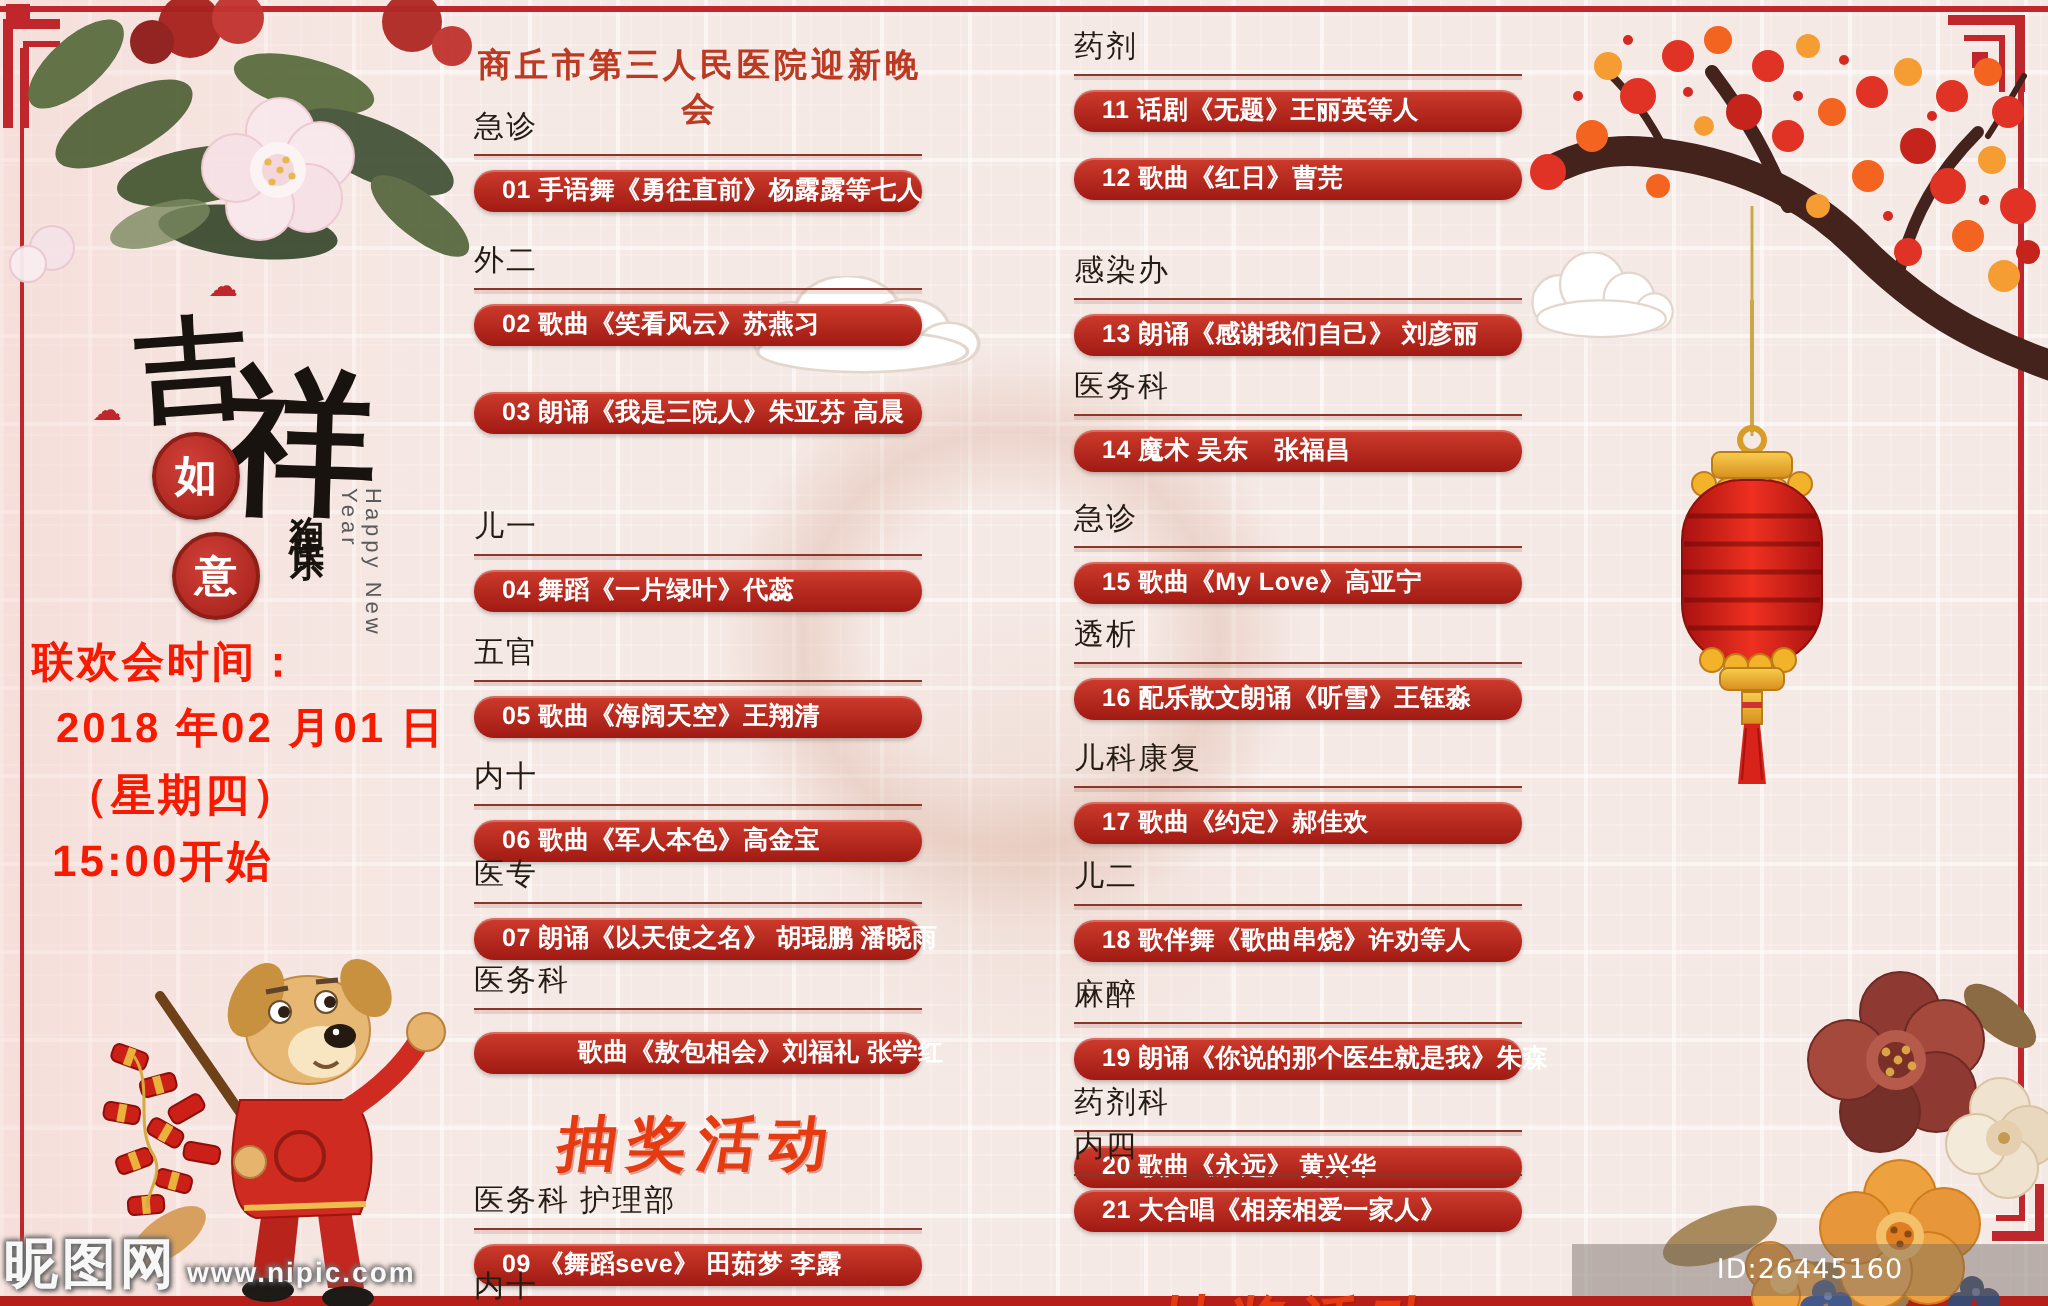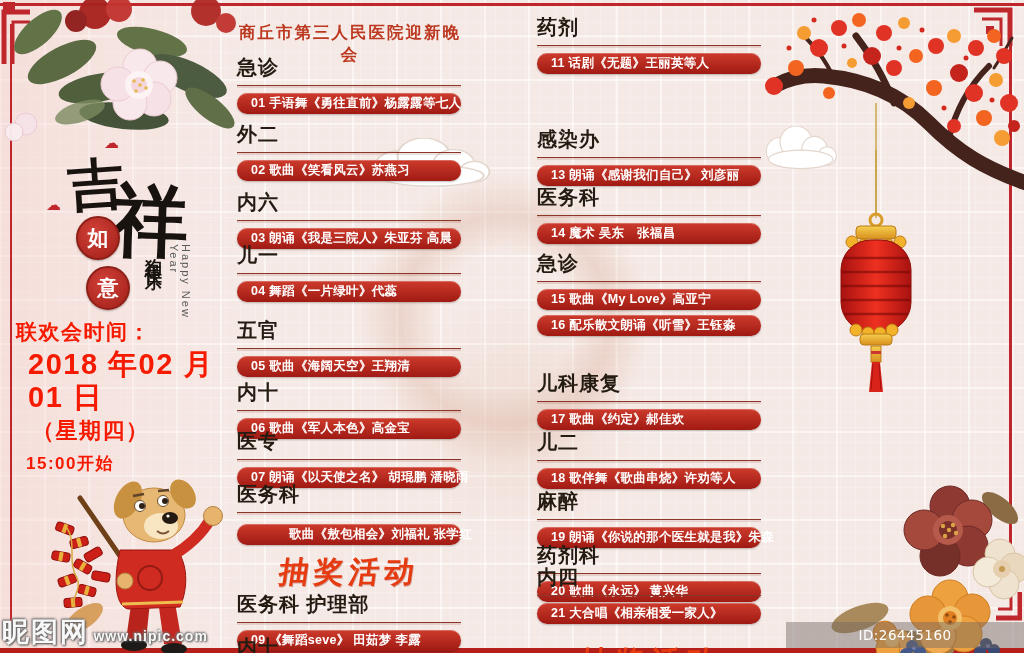--- a/index.html
+++ b/index.html
@@ -26,21 +26,21 @@
   .frame-right{left:1009px;top:26px;width:3px;height:572px;background:#c0272d;}
 
   
   .poster-title{left:234px;top:22px;width:232px;text-align:center;
     font-size:16.5px;font-weight:bold;color:#bd3a22;letter-spacing:2px;}
 
   
   .section{width:224px;}
   .col-mid{left:237px;}
   .col-right{left:537px;}
-  .section .heading{font-size:20px;font-weight:bold;color:#241c12;letter-spacing:1px;
+  .section .heading{font-size:15px;font-weight:normal;color:#241c12;letter-spacing:1px;
     padding-bottom:4px;border-bottom:1.5px solid #8a372a;box-shadow:0 2px 0 rgba(138,55,42,.15);}
   .bar{margin-top:7px;height:21px;line-height:21px;border-radius:10px;
     background:linear-gradient(#cd3b2c,#a01a13);color:#fff;font-size:12.5px;font-weight:bold;
     padding-left:14px;letter-spacing:.3px;white-space:nowrap;
     box-shadow:0 1px 2px rgba(0,0,0,.25), inset 0 1px 0 rgba(255,255,255,.25);}
   .bar.indent{padding-left:52px;margin-top:11px;}
   .lottery{width:224px;text-align:center;font-size:30px;font-weight:900;color:#e63a10;
     letter-spacing:5px;transform:skewX(-8deg);text-shadow:1px 1px 0 rgba(150,30,5,.35);}
 
   
@@ -57,23 +57,23 @@
   .seal2{left:48px;top:118px;}
   .v-cn{position:absolute;left:104px;top:96px;writing-mode:vertical-rl;text-orientation:upright;
     font-size:17px;font-weight:bold;color:#18130e;letter-spacing:5px;}
   .v-en{position:absolute;left:130px;top:96px;writing-mode:vertical-rl;
     font-size:11px;color:#5a5a5a;letter-spacing:2px;}
   .cloud-motif{position:absolute;color:#c0272d;font-size:15px;}
 
   
   .schedule{left:12px;top:316px;width:220px;color:#f51a00;font-weight:700;letter-spacing:1.5px;}
   .schedule .l1{font-size:21px;padding-left:4px;line-height:32px;}
-  .schedule .l2{font-size:29px;padding-left:16px;line-height:33px;}
+  .schedule .l2{font-size:21px;padding-left:16px;line-height:33px;}
   .schedule .l3{font-size:22px;padding-left:20px;line-height:33px;}
-  .schedule .l4{font-size:17px;padding-left:14px;line-height:33px;}
+  .schedule .l4{font-size:22px;padding-left:14px;line-height:33px;}
 
   
   .wm-site{left:2px;top:614px;color:rgba(255,255,255,.95);font-weight:bold;
     text-shadow:0 0 3px #6e6e6e,1px 1px 2px #555,-1px -1px 2px #777;}
   .wm-site .logo{font-size:27px;letter-spacing:2px;}
   .wm-site .url{font-size:14px;letter-spacing:1px;}
   .wm-id{left:786px;top:622px;width:238px;height:26px;line-height:26px;
     background:rgba(112,102,96,.45);color:#fff;font-size:13.5px;text-align:center;
     font-family:"DejaVu Sans",sans-serif;letter-spacing:.5px;}
 </style>
@@ -392,24 +392,23 @@
 
   <div class="abs section col-mid" style="top:54px">
     <div class="heading">急诊</div>
     <div class="bar">01  手语舞《勇往直前》杨露露等七人</div>
   </div>
   <div class="abs section col-mid" style="top:121px">
     <div class="heading">外二</div>
     <div class="bar">02  歌曲《笑看风云》苏燕习</div>
   </div>
   <div class="abs section col-mid" style="top:189px">
-    <div class="heading">内六</div>
     <div class="bar">03  朗诵《我是三院人》朱亚芬 高晨</div>
   </div>
-  <div class="abs section col-mid" style="top:242px">
+  <div class="abs section col-mid" style="top:254px">
     <div class="heading">儿一</div>
     <div class="bar">04  舞蹈《一片绿叶》代蕊</div>
   </div>
   <div class="abs section col-mid" style="top:317px">
     <div class="heading">五官</div>
     <div class="bar">05  歌曲《海阔天空》王翔清</div>
   </div>
   <div class="abs section col-mid" style="top:379px">
     <div class="heading">内十</div>
     <div class="bar">06  歌曲《军人本色》高金宝</div>
@@ -429,34 +428,36 @@
   </div>
   <div class="abs section col-mid" style="top:634px">
     <div class="heading">内十</div>
   </div>
 
   <div class="abs section col-right" style="top:14px">
     <div class="heading">药剂</div>
     <div class="bar">11  话剧《无题》王丽英等人</div>
   </div>
   <div class="abs section col-right" style="top:72px">
+    <div class="bar">12  歌曲《红日》曹芫</div>
   </div>
   <div class="abs section col-right" style="top:126px">
     <div class="heading">感染办</div>
     <div class="bar">13  朗诵《感谢我们自己》 刘彦丽</div>
   </div>
   <div class="abs section col-right" style="top:184px">
     <div class="heading">医务科</div>
     <div class="bar">14  魔术 吴东　张福昌</div>
   </div>
   <div class="abs section col-right" style="top:250px">
     <div class="heading">急诊</div>
     <div class="bar">15  歌曲《My  Love》高亚宁</div>
   </div>
   <div class="abs section col-right" style="top:308px">
+    <div class="heading">透析</div>
     <div class="bar">16  配乐散文朗诵《听雪》王钰淼</div>
   </div>
   <div class="abs section col-right" style="top:370px">
     <div class="heading">儿科康复</div>
     <div class="bar">17  歌曲《约定》郝佳欢</div>
   </div>
   <div class="abs section col-right" style="top:429px">
     <div class="heading">儿二</div>
     <div class="bar">18  歌伴舞《歌曲串烧》许劝等人</div>
   </div>

